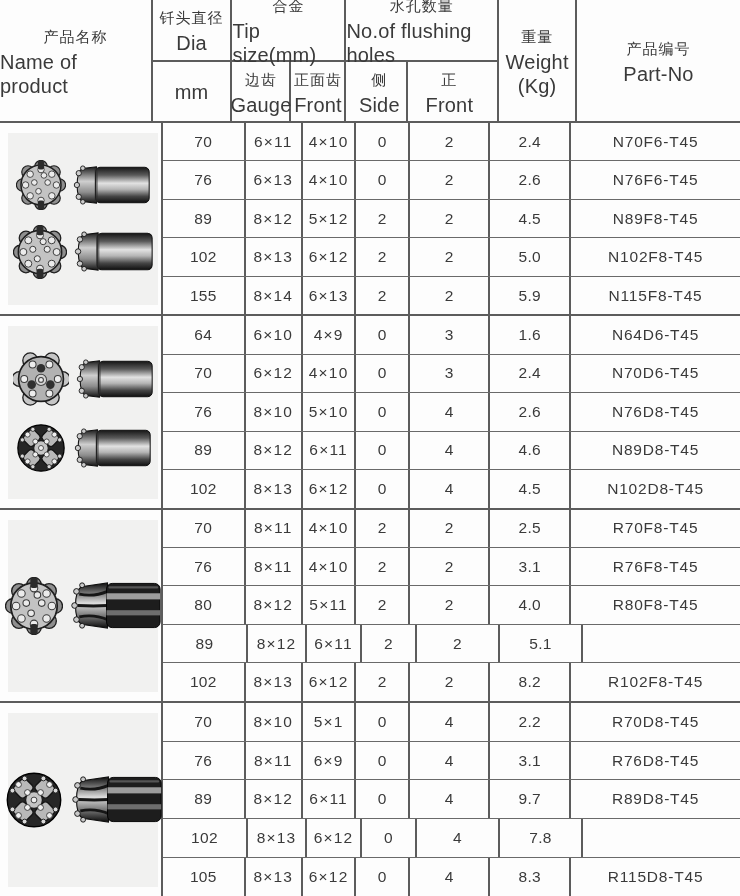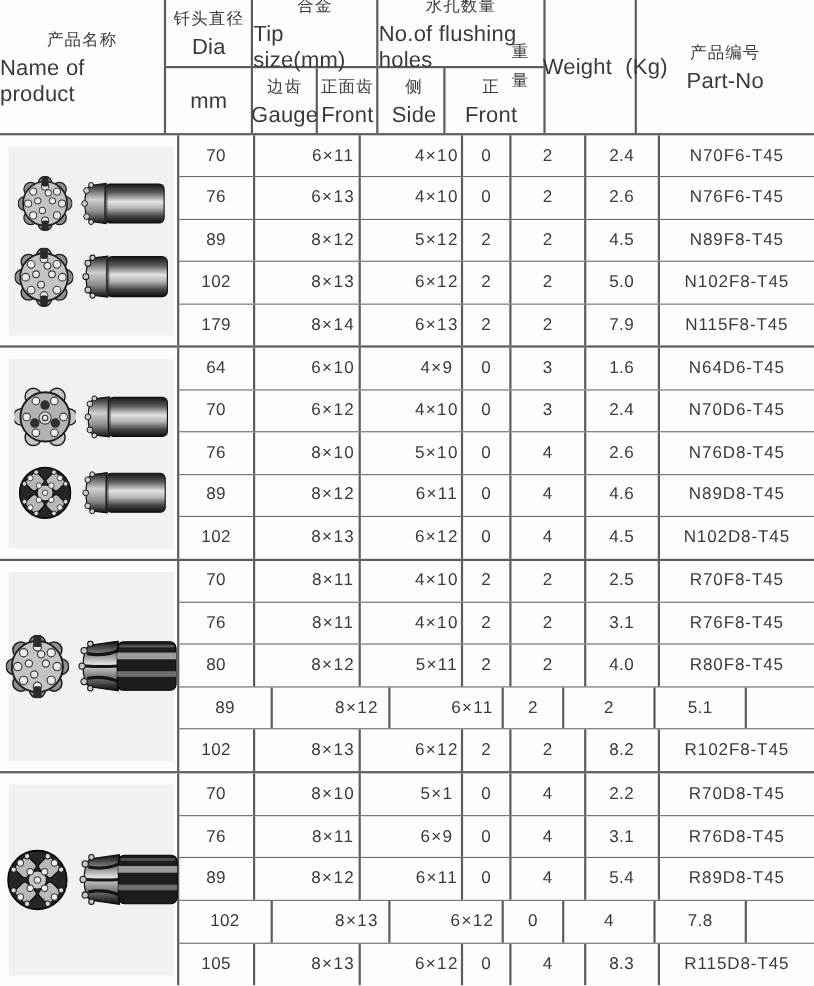--- a/index.html
+++ b/index.html
@@ -28,23 +28,23 @@
   .cell{display:flex;justify-content:center;align-items:center;}
   .group{height:193.25px;display:flex;}
   .group:not(:last-child){border-bottom:2px solid #5c5c5c;}
   .rows{display:flex;flex-direction:column;width:577px;}
   .trow{flex:1;display:flex;}
   .trow:not(:last-child){border-bottom:1.5px solid #6a6a6a;}
   
   .zh{font-size:15px;letter-spacing:1px;line-height:26px;}
   .en{font-size:20px;line-height:24px;letter-spacing:0.2px;}
   .namecell{flex-direction:column;line-height:29px;}
-  .weightcell{flex-direction:row;line-height:24px;gap:12px;}
+  .weightcell{flex-direction:column;line-height:24px;}
   .d{font-size:15.5px;letter-spacing:0.3px;}
-  .d-times{letter-spacing:1.2px;margin-left:48px;}
+  .d-times{letter-spacing:1.2px;}
   .d-part{letter-spacing:0.8px;}
   
   .imgcell{position:relative;}
   .photo{
     position:absolute;left:8px;right:3px;top:10px;bottom:9px;background:#f1f1f0;
     display:flex;flex-direction:column;justify-content:center;align-items:center;gap:15px;
   }
   .pair{display:flex;align-items:center;gap:5px;}
   svg{display:block;}
 </style>
@@ -314,26 +314,26 @@
         <div class="trow">
           <div class="cell c-dia vline d">102</div>
           <div class="cell c-gauge vline d d-times">8×13</div>
           <div class="cell c-tfront vline d d-times">6×12</div>
           <div class="cell c-side vline d">2</div>
           <div class="cell c-hfront vline d">2</div>
           <div class="cell c-weight vline d">5.0</div>
           <div class="cell c-part d d-part">N102F8-T45</div>
         </div>
         <div class="trow">
-          <div class="cell c-dia vline d">179</div>
+          <div class="cell c-dia vline d">155</div>
           <div class="cell c-gauge vline d d-times">8×14</div>
           <div class="cell c-tfront vline d d-times">6×13</div>
           <div class="cell c-side vline d">2</div>
           <div class="cell c-hfront vline d">2</div>
-          <div class="cell c-weight vline d">7.9</div>
+          <div class="cell c-weight vline d">5.9</div>
           <div class="cell c-part d d-part">N115F8-T45</div>
         </div>
       </div>
   </div>
 
   <div class="group">
     <div class="c-name vline imgcell">
       <div class="photo">
         <div class="pair">
           <svg width="56" height="56">
@@ -494,21 +494,21 @@
           <div class="cell c-hfront vline d">4</div>
           <div class="cell c-weight vline d">3.1</div>
           <div class="cell c-part d d-part">R76D8-T45</div>
         </div>
         <div class="trow">
           <div class="cell c-dia vline d">89</div>
           <div class="cell c-gauge vline d d-times">8×12</div>
           <div class="cell c-tfront vline d d-times">6×11</div>
           <div class="cell c-side vline d">0</div>
           <div class="cell c-hfront vline d">4</div>
-          <div class="cell c-weight vline d">5.4</div>
+          <div class="cell c-weight vline d">9.7</div>
           <div class="cell c-part d d-part">R89D8-T45</div>
         </div>
         <div class="trow">
           <div class="cell c-dia vline d">102</div>
           <div class="cell c-gauge vline d d-times">8×13</div>
           <div class="cell c-tfront vline d d-times">6×12</div>
           <div class="cell c-side vline d">0</div>
           <div class="cell c-hfront vline d">4</div>
           <div class="cell c-weight vline d">7.8</div>
         </div>

